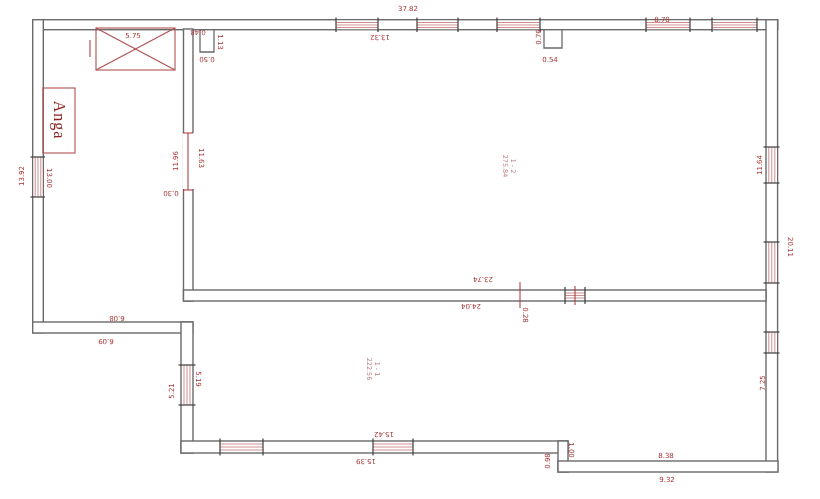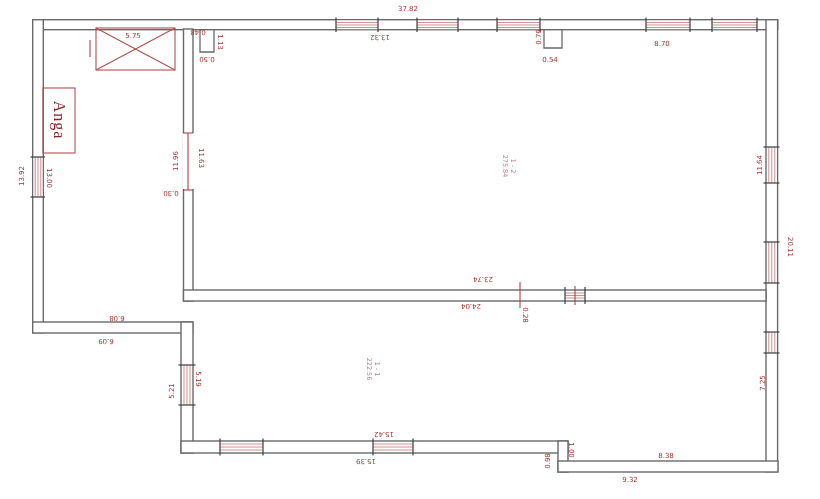--- a/index.html
+++ b/index.html
@@ -181,21 +181,21 @@
   </svg>
 
   <span class="dim" style="left:133px;top:36px">5.75</span>
   <span class="dim r180" style="left:198px;top:31px">0.48</span>
   <span class="dim r90" style="left:219px;top:42px">1.13</span>
   <span class="dim r180" style="left:207px;top:58px">0.50</span>
   <span class="dim" style="left:408px;top:9px">37.82</span>
   <span class="dim r180" style="left:380px;top:36px">13.32</span>
   <span class="dim rm90" style="left:539px;top:37px">0.76</span>
   <span class="dim" style="left:550px;top:60px">0.54</span>
-  <span class="dim" style="left:662px;top:44px">8.70</span>
+  <span class="dim" style="left:662px;top:20px">8.70</span>
 
   <span class="dim rm90" style="left:22px;top:176px">13.92</span>
   <span class="dim r90" style="left:48px;top:178px">13.00</span>
 
   <span class="dim rm90" style="left:176px;top:161px">11.96</span>
   <span class="dim r90" style="left:200px;top:158px">11.63</span>
   <span class="dim r180" style="left:171px;top:192px">0.30</span>
 
   <span class="dim rm90" style="left:760px;top:165px">11.64</span>
   <span class="dim r90" style="left:789px;top:247px">20.11</span>
@@ -208,21 +208,21 @@
   <span class="dim r180" style="left:117px;top:317px">6.08</span>
   <span class="dim r180" style="left:106px;top:340px">6.09</span>
   <span class="dim rm90" style="left:172px;top:391px">5.21</span>
   <span class="dim r90" style="left:197px;top:379px">5.19</span>
 
   <span class="dim r180" style="left:384px;top:433px">15.42</span>
   <span class="dim r180" style="left:366px;top:460px">15.39</span>
   <span class="dim rm90" style="left:548px;top:461px">0.98</span>
   <span class="dim r90" style="left:570px;top:450px">1.00</span>
   <span class="dim" style="left:666px;top:456px">8.38</span>
-  <span class="dim" style="left:630px;top:480px">9.32</span>
+  <span class="dim" style="left:667px;top:480px">9.32</span>
 
   <div class="room-label" style="left:509px;top:166px">
     <span>1 - 2</span>
     <span>275.84</span>
   </div>
   <div class="room-label" style="left:373px;top:369px">
     <span>1 - 1</span>
     <span>222.56</span>
   </div>
   <div class="anga" style="left:59px;top:120px">Anga</div>

